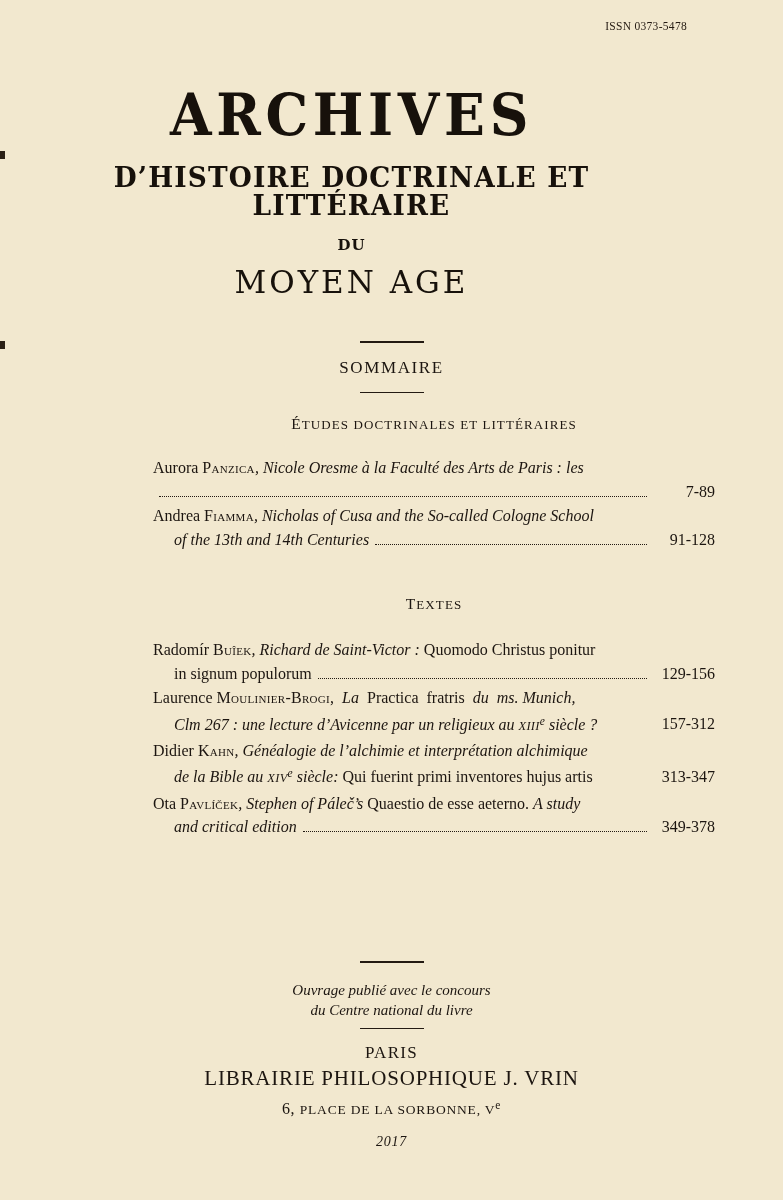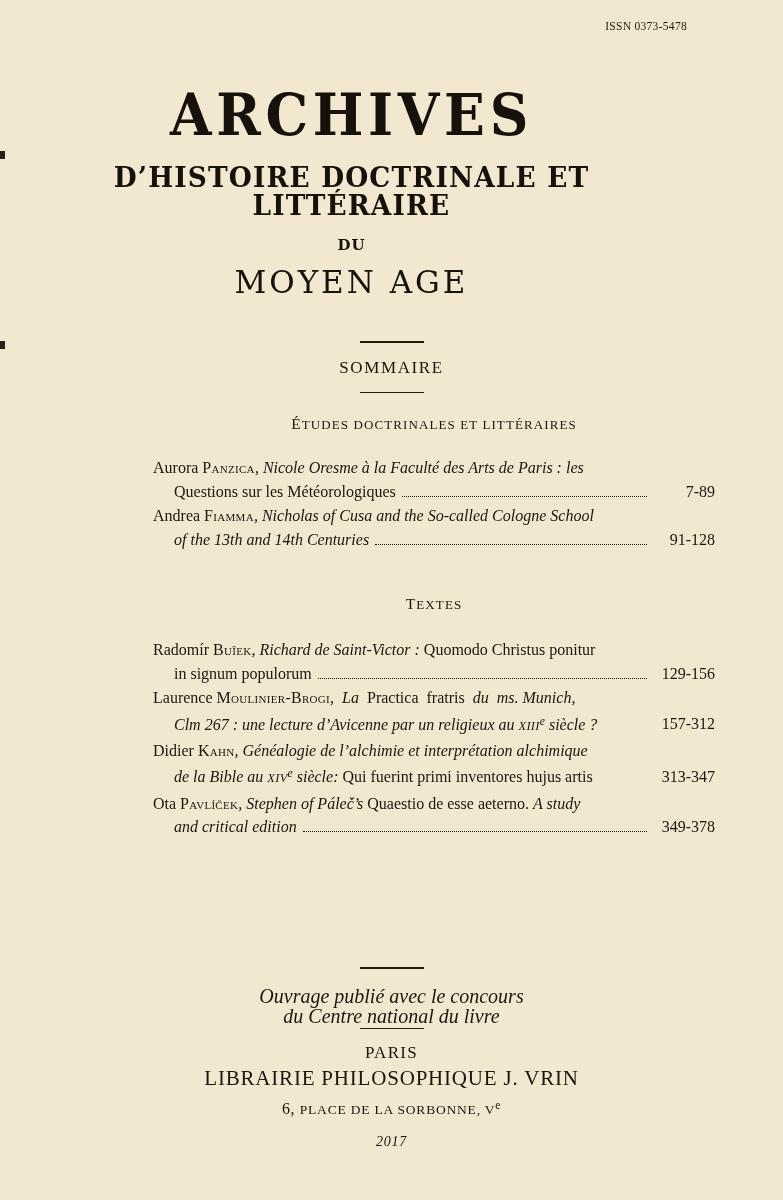--- a/index.html
+++ b/index.html
@@ -189,23 +189,23 @@
     text-align: center;
   }
   .footer-rule-top {
     width: 64px;
     height: 1.6px;
     background: #231a12;
     margin: 0 auto 17px auto;
   }
   .sponsor {
     font-style: italic;
-    font-size: 20px;
+    font-size: 15px;
     line-height: 20px;
-    margin: 0 0 2px 0;
+    margin: 0 0 8px 0;
   }
   .footer-rule-mid {
     width: 64px;
     height: 1.6px;
     background: #231a12;
     margin: 0 auto 14px auto;
   }
   .pub-city {
     font-size: 17px;
     letter-spacing: 1.3px;
@@ -259,21 +259,20 @@
 
       <div class="entries">
 
         <div class="entry">
           <div class="entry-line">
             <span class="entry-text"><span>Aurora </span><span class="smallcaps">Panzica</span><span class="it">, Nicole Oresme à la Faculté des Arts de Paris : les</span></span>
             <span class="leader none"></span>
             <span class="pages blank"></span>
           </div>
           <div class="entry-line indent">
-            <span class="entry-text rm">Questions sur les Météorologiques</span>
             <span class="leader"></span>
             <span class="pages">7-89</span>
           </div>
         </div>
 
         <div class="entry">
           <div class="entry-line">
             <span class="entry-text"><span>Andrea </span><span class="smallcaps">Fiamma</span><span class="it">, Nicholas of Cusa and the So-called Cologne School</span></span>
             <span class="leader none"></span>
             <span class="pages blank"></span>

